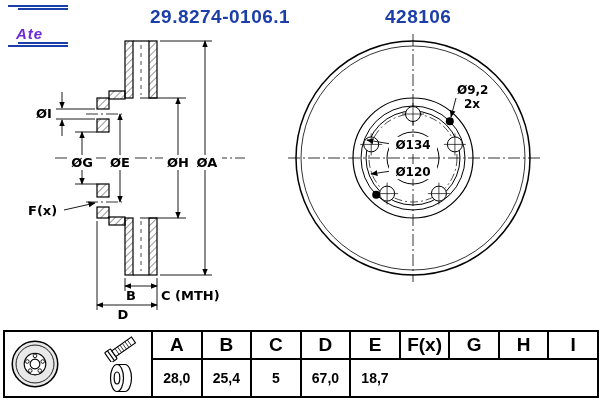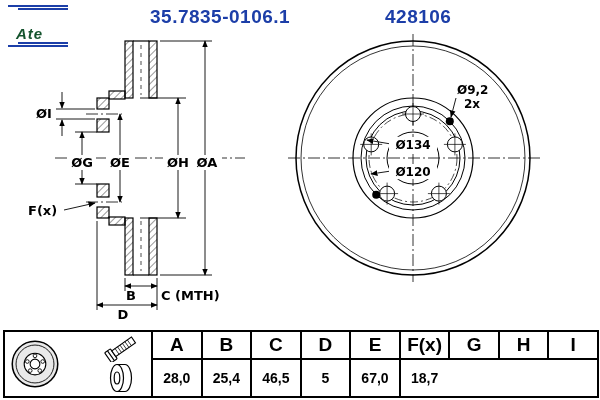--- a/index.html
+++ b/index.html
@@ -5,21 +5,21 @@
   html,body { margin:0; padding:0; background:#fff; }
   .page {
     position:relative; width:600px; height:400px; background:#fff;
     font-family:"Liberation Sans", sans-serif; overflow:hidden;
   }
   
   .logo { position:absolute; left:8px; top:4px; width:60px; }
   .logo .bar { height:2px; background:#1c3ea8; margin:1px 0; }
   .logo .bar.short { margin-left:10px; }
   .logo .word { display:block; font-style:italic; font-weight:bold; font-size:15px;
-                line-height:15px; color:#14532d; padding-left:8px; letter-spacing:1px;margin-top:16px; }
+                line-height:15px; color:#6d28d9; padding-left:8px; letter-spacing:1px;margin-top:16px; }
   .partno { position:absolute; left:150px; top:6px; color:#1c3ea8;
             font-weight:bold; font-size:19px; letter-spacing:.5px; }
   .refno  { position:absolute; left:385px; top:6px; color:#1c3ea8;
             font-weight:bold; font-size:19px; letter-spacing:.5px;text-align:right; }
   .note { position:absolute; left:8px; top:34px; font-size:11px;
           font-weight:bold; line-height:13px; color:#000; }
   
   svg.drawing { position:absolute; left:0; top:28px; }
   .dim { font:bold 13px "DejaVu Sans","Liberation Sans",sans-serif; fill:#000; }
   .dim-sm { font:bold 12px "DejaVu Sans","Liberation Sans",sans-serif; fill:#000; }
@@ -41,21 +41,21 @@
 
 <div class="page">
 
   <div class="logo">
     <div class="bar"></div>
     <div class="bar short"></div>
     <span class="word">Ate</span>
     <div class="bar short"></div>
     <div class="bar"></div>
   </div>
-  <div class="partno">35.7835-0106.1</div>
+  <div class="partno">29.8274-0106.1</div>
   <div class="refno">428106</div>
 
   <svg class="drawing" width="600" height="300" viewBox="0 0 600 300">
     <defs>
       <pattern id="hatch" width="5" height="5" patternUnits="userSpaceOnUse" patternTransform="rotate(45)">
         <line x1="0" y1="0" x2="0" y2="5" stroke="#000" stroke-width="0.8"></line>
       </pattern>
       <marker id="arr" viewBox="0 0 10 10" refX="9" refY="5" markerWidth="8" markerHeight="8" orient="auto-start-reverse">
         <path d="M0,1 L10,5 L0,9 z" fill="#000"></path>
       </marker>
@@ -220,19 +220,18 @@
     <div class="hcell">C</div>
     <div class="hcell">D</div>
     <div class="hcell">E</div>
     <div class="hcell">F(x)</div>
     <div class="hcell">G</div>
     <div class="hcell">H</div>
     <div class="hcell">I</div>
 
     <div class="vcell">28,0</div>
     <div class="vcell">25,4</div>
-    <div class="vcell">46,5</div>
     <div class="vcell">5</div>
     <div class="vcell">67,0</div>
     <div class="vcell">18,7</div>
   </div>
 
 </div>
 
 </body></html>

